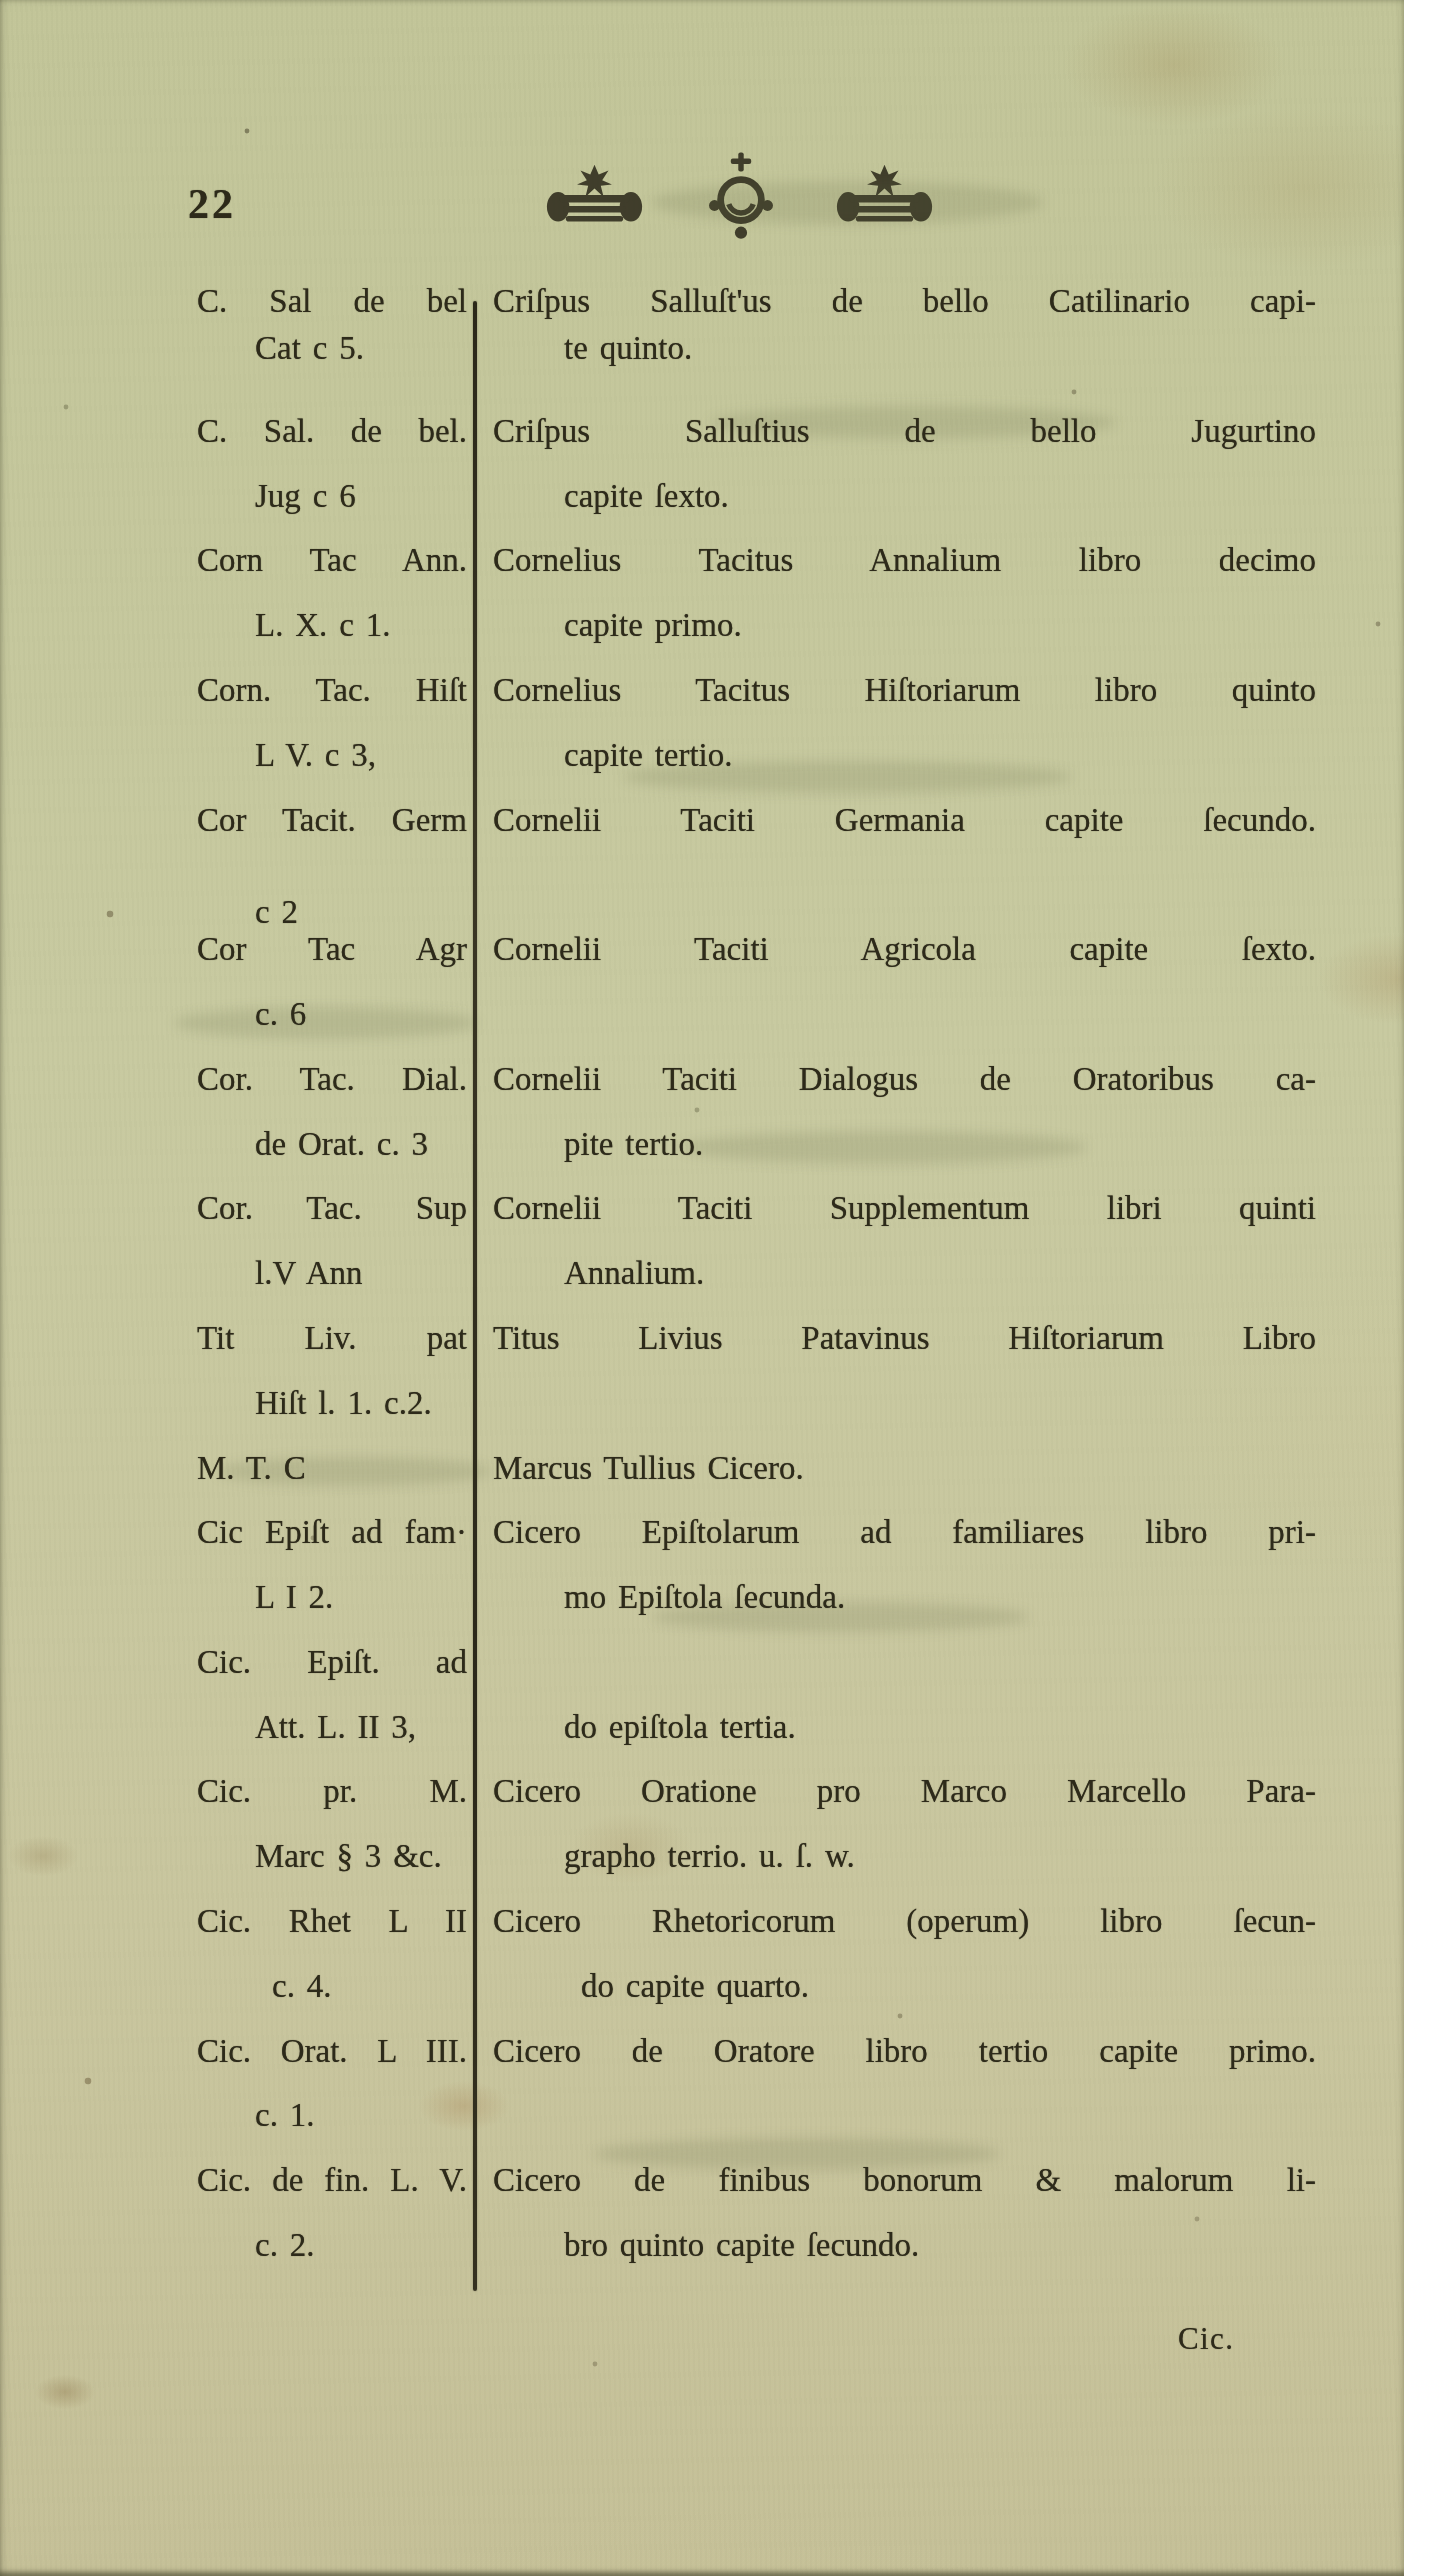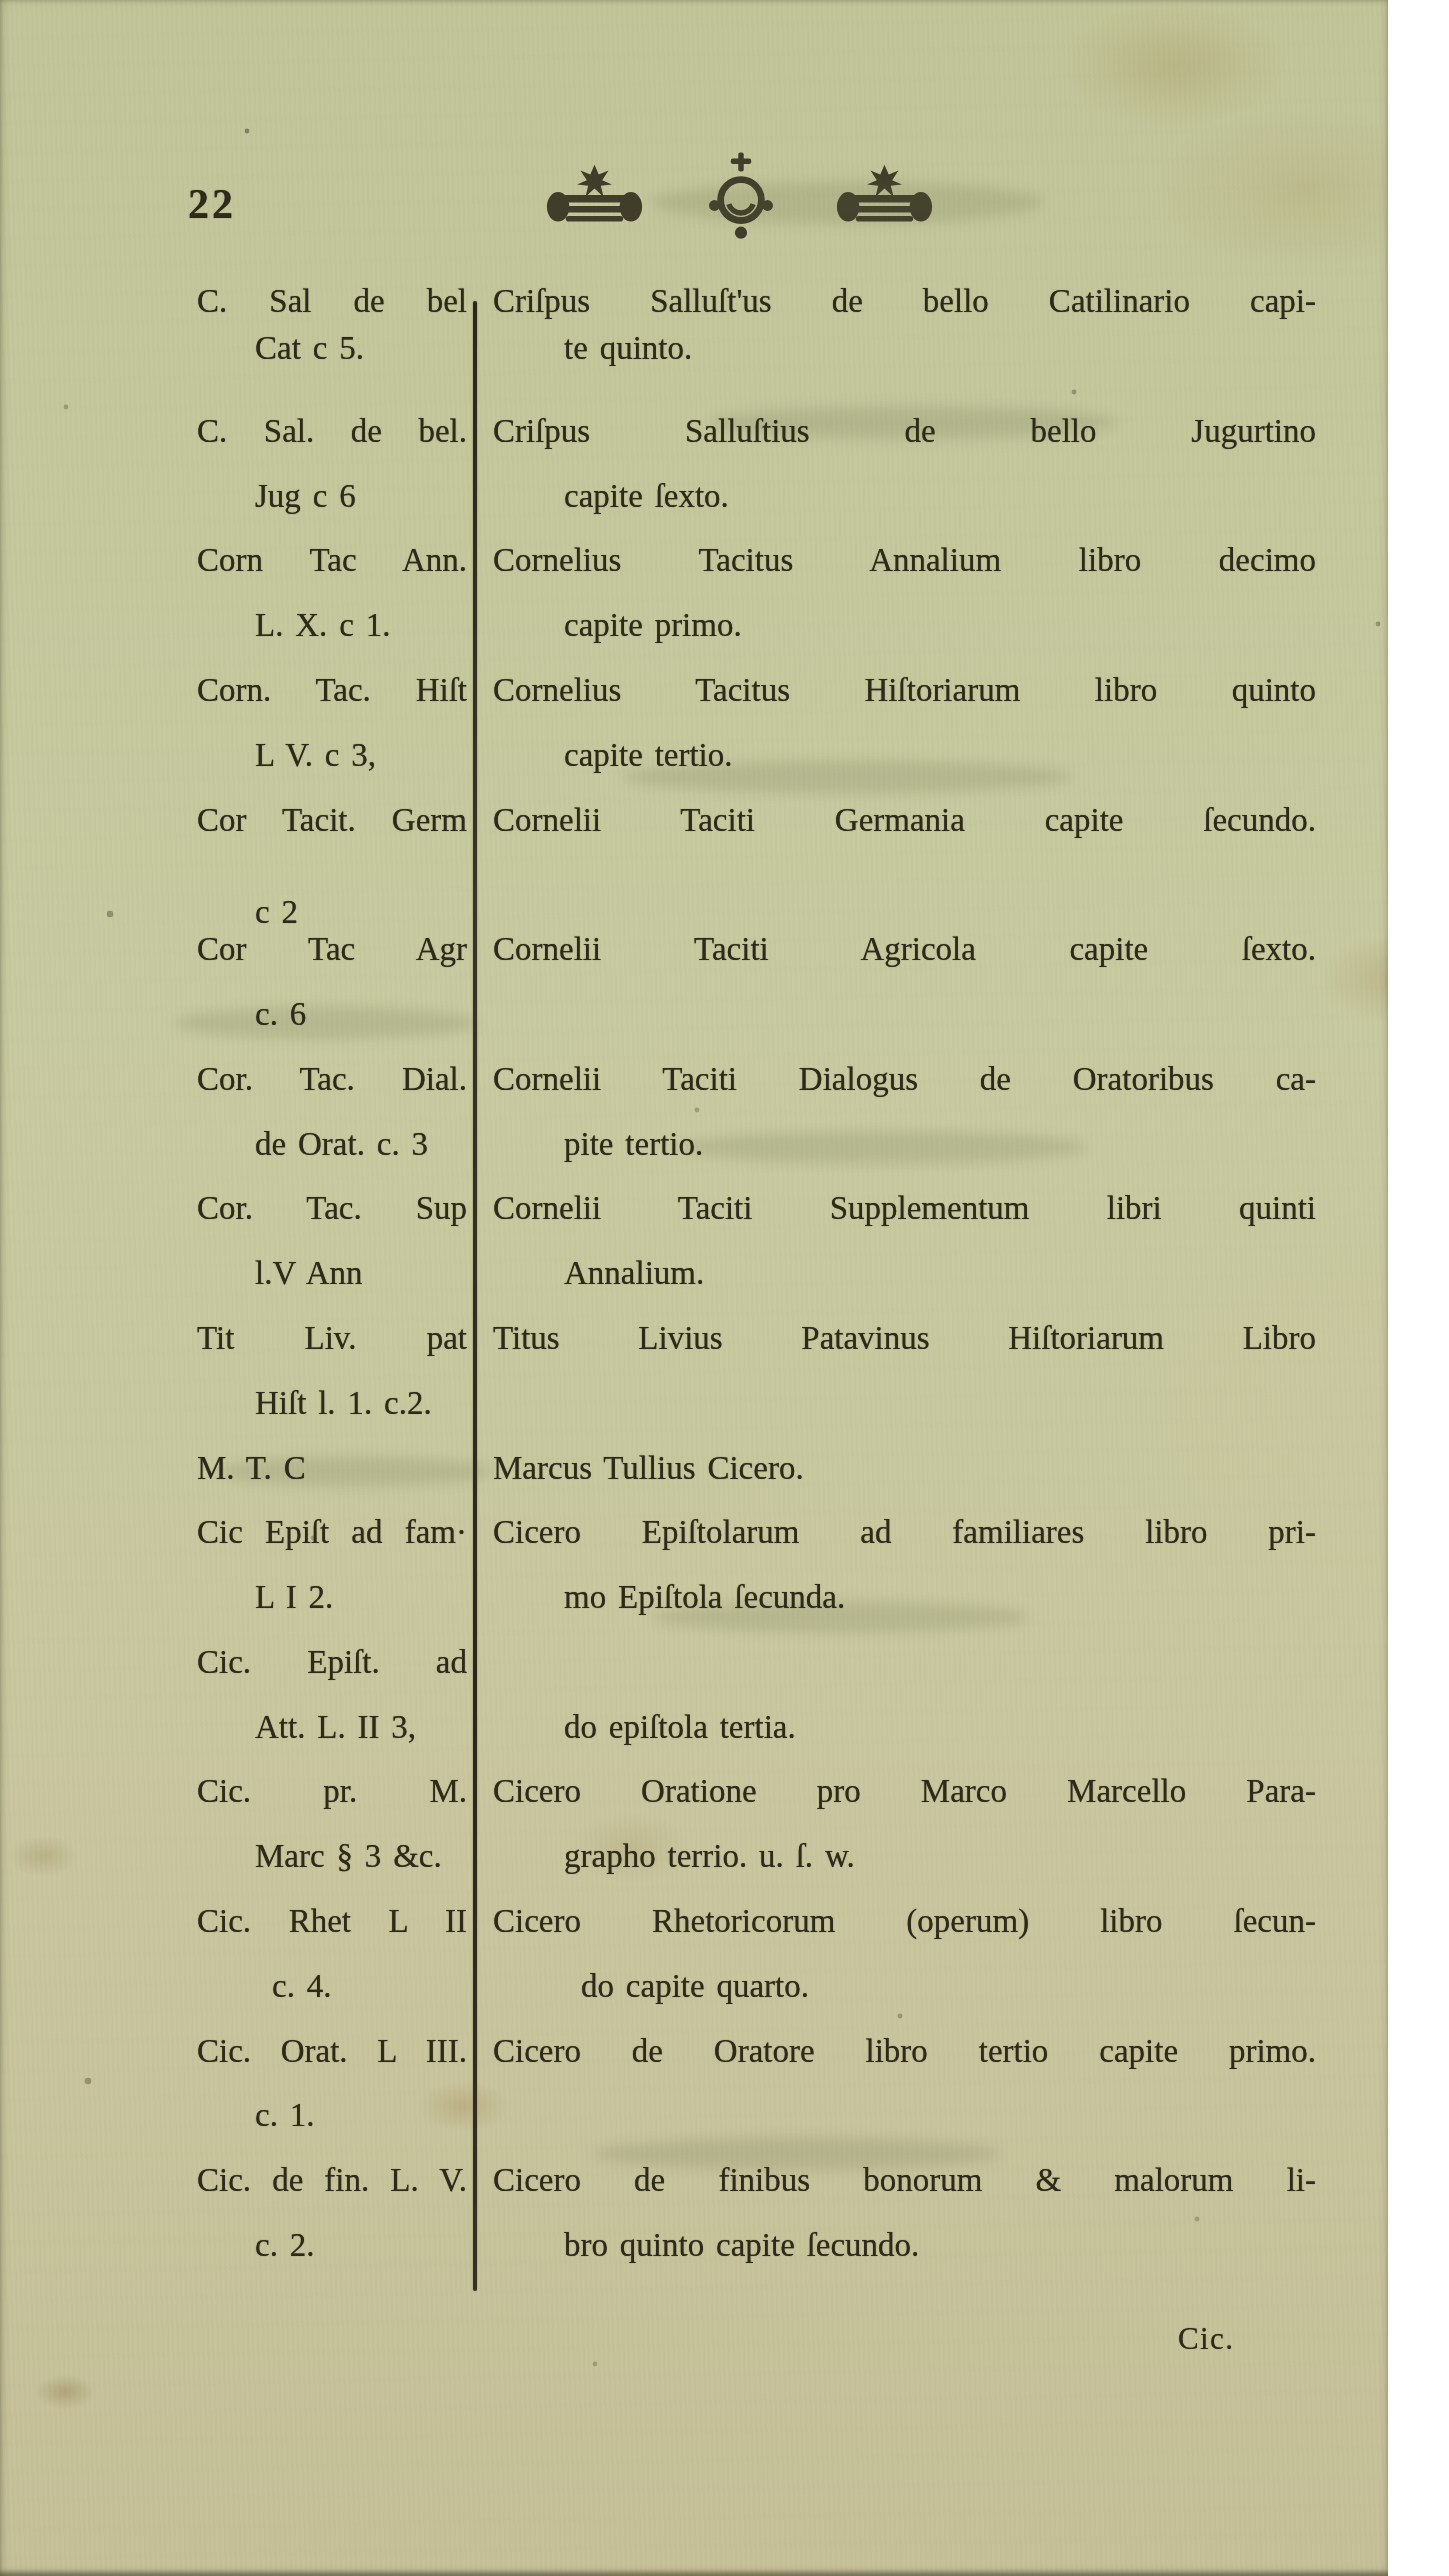--- a/index.html
+++ b/index.html
@@ -19,20 +19,21 @@
       radial-gradient(51px 29px   at 43px 1856px,  rgba(120,90,45,.20),  transparent 70%),
       radial-gradient(652px 399px at 50% 108%,     rgba(214,204,158,.28),transparent 70%),
       radial-gradient(435px 275px at 103% 55%,     rgba(205,195,150,.18),transparent 70%),
       repeating-linear-gradient(88deg, rgba(105,110,70,.045) 0 2.2px, rgba(178,178,132,.045) 2.2px 5px),
       linear-gradient(180deg,#c3c69a,#c9cba2 40%,#cac7a0 75%,#c6c199);
     box-shadow:
       inset 0 -7.2px 5.8px -2.9px rgba(55,55,35,.55),
       inset 0 4.3px 7.2px -5px rgba(60,60,40,.35),
       inset 5.8px 0 10px -6.5px rgba(60,60,40,.45),
       inset -5.8px 0 10px -6.5px rgba(60,60,40,.30);
+    padding-left: 16px;
   }
 
   .ink{ text-shadow:0 0 0.9px rgba(40,36,22,.75); }
 
   .page-number{
     position:absolute;left:188px;top:180px;
     font-size:42px;font-weight:bold;letter-spacing:2.9px;
   }
 
   .ornament{ position:absolute;opacity:.88; }

